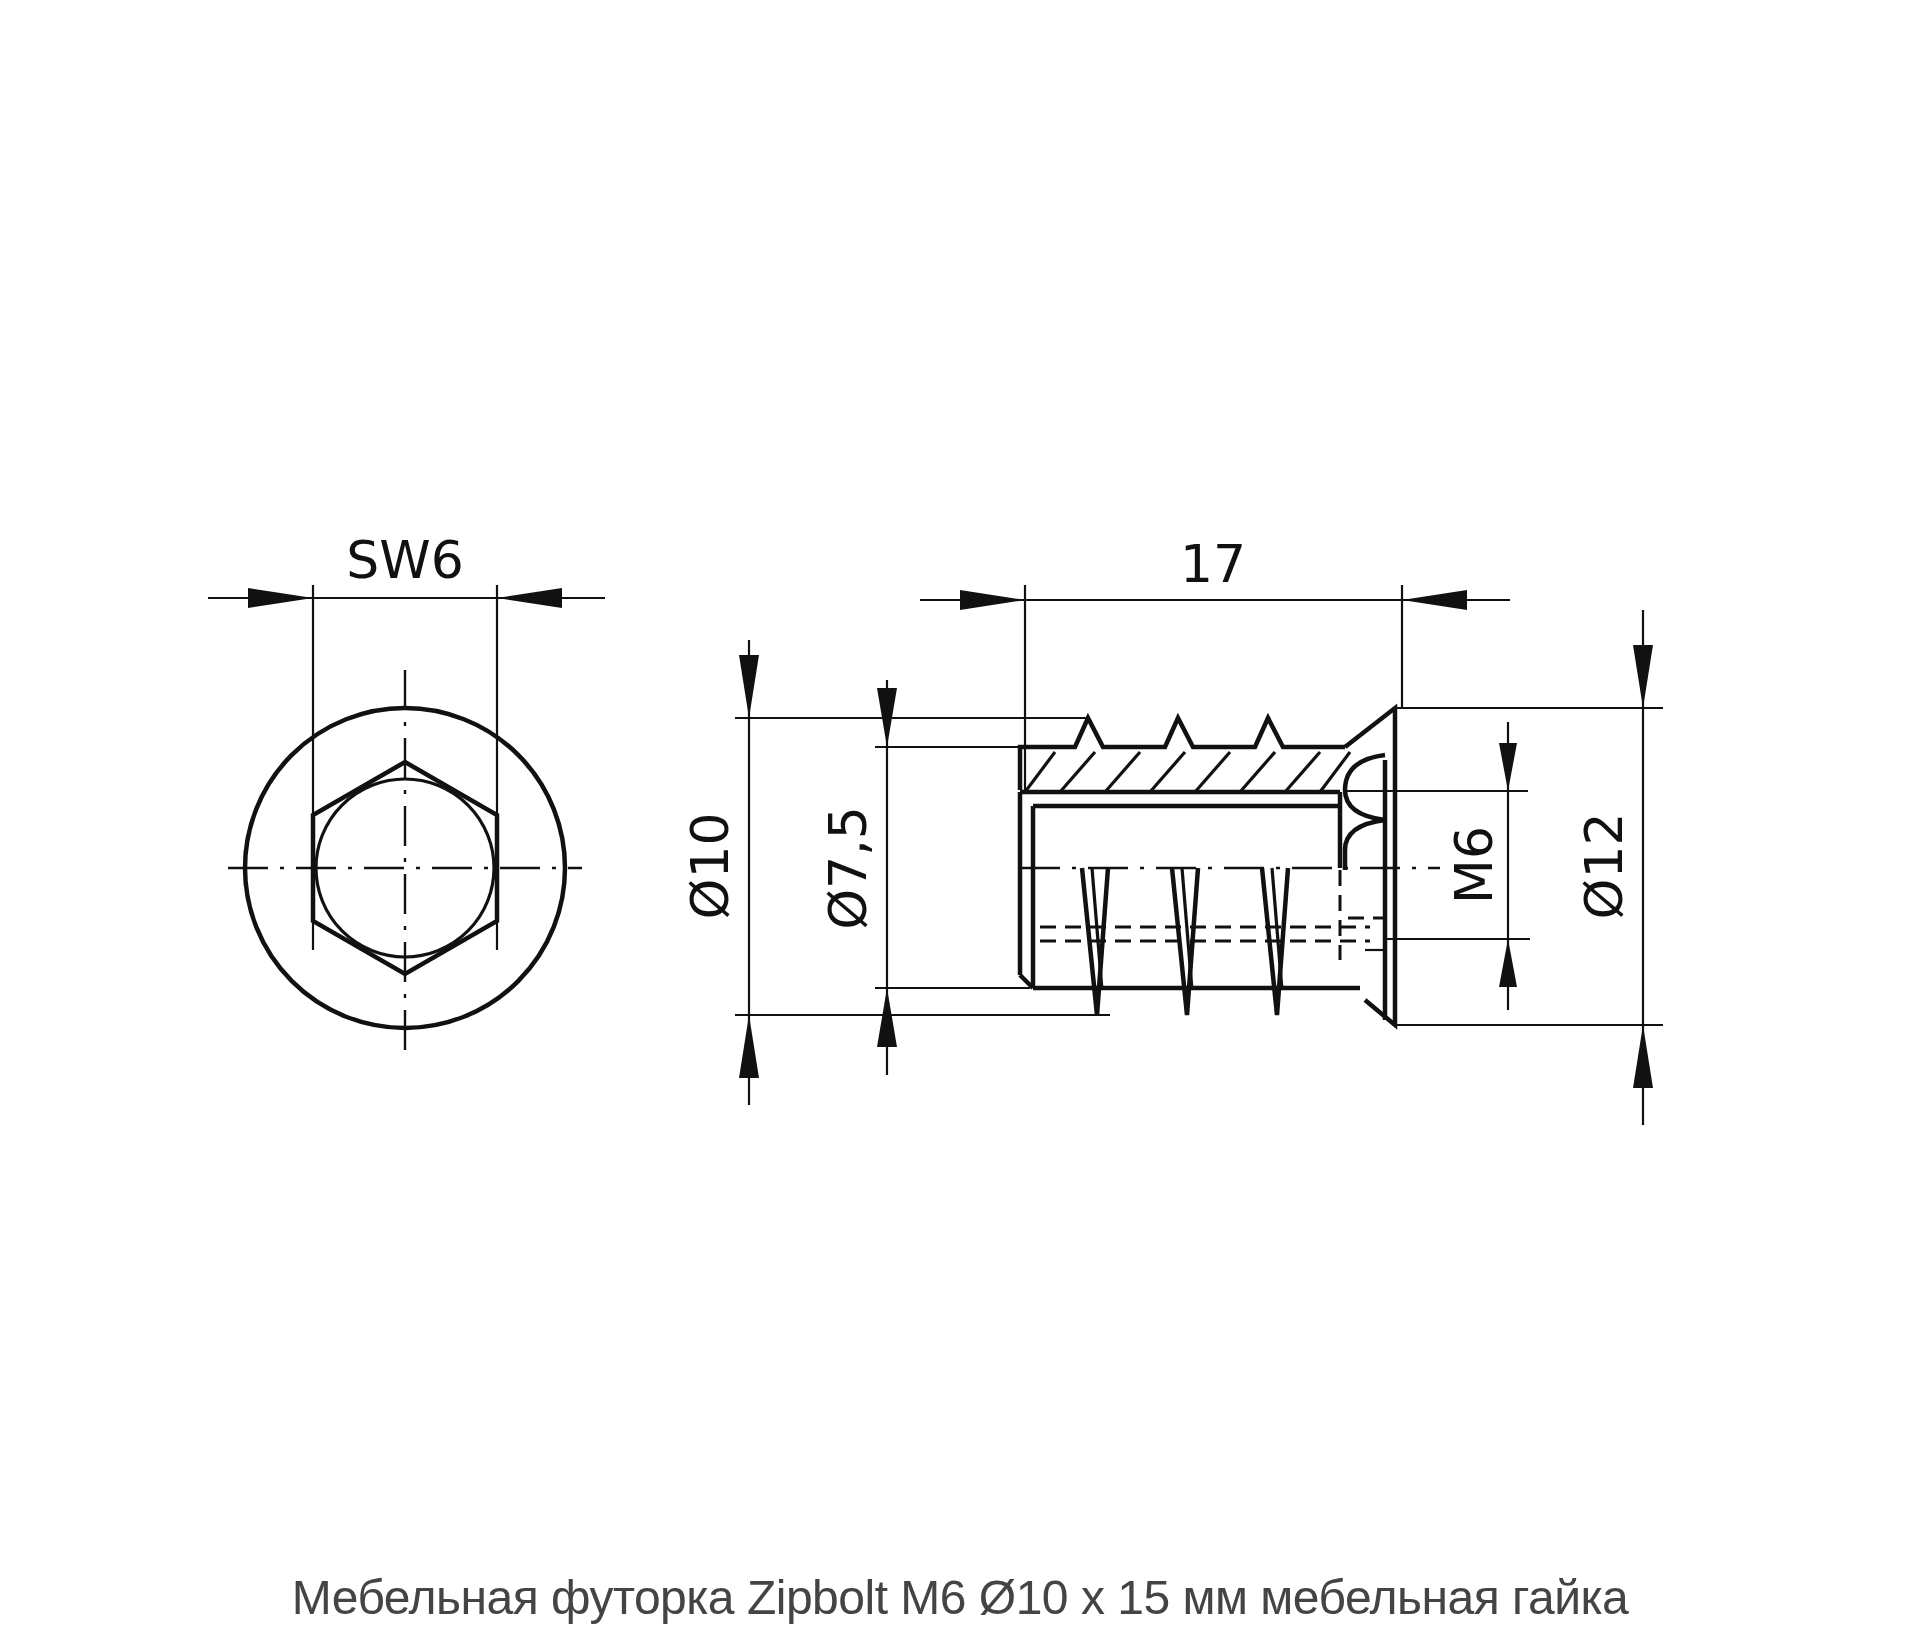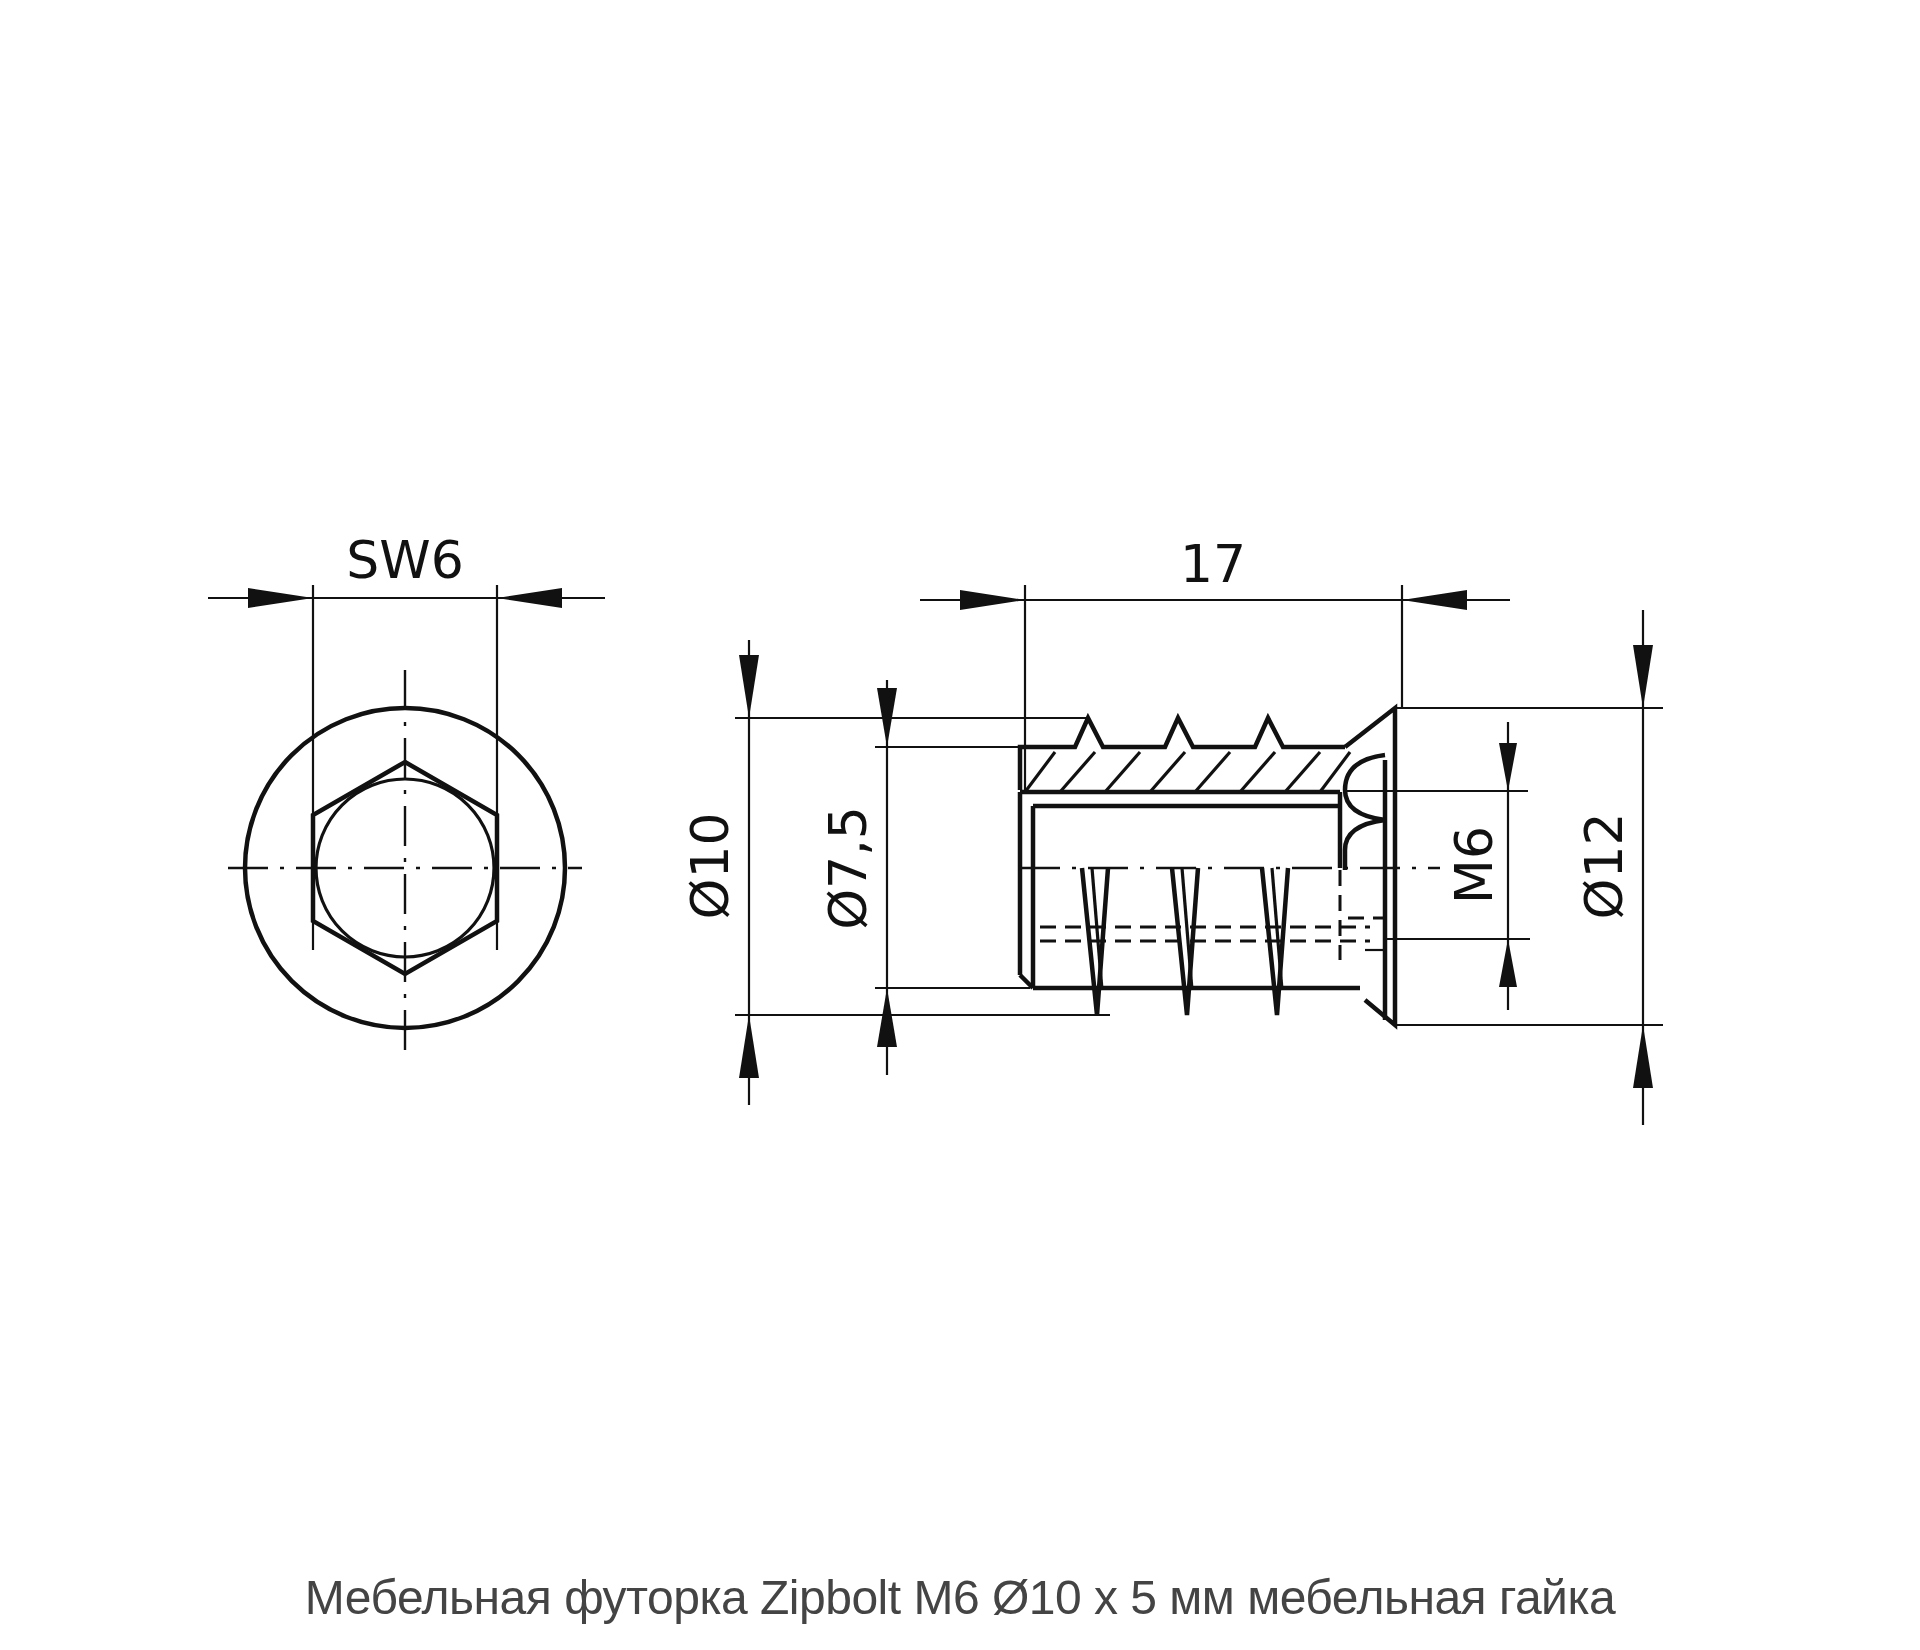--- a/index.html
+++ b/index.html
@@ -139,13 +139,13 @@
       <line class="ln" x1="1395" y1="708" x2="1663" y2="708"></line>
       <line class="ln" x1="1395" y1="1025" x2="1663" y2="1025"></line>
       <line class="ln" x1="1643" y1="610" x2="1643" y2="1125"></line>
       <polygon class="arrow" points="1643,708 1633,645 1653,645"></polygon>
       <polygon class="arrow" points="1643,1025 1633,1088 1653,1088"></polygon>
       <text class="dimtxt" transform="translate(1622,866) rotate(-90)" text-anchor="middle">Ø12</text>
     </g>
   </g>
 </svg>
 
-<div id="caption">Мебельная футорка Zipbolt M6 Ø10 x 5 мм мебельная гайка</div>
+<div id="caption">Мебельная футорка Zipbolt M6 Ø10 x 15 мм мебельная гайка</div>
 
 </body></html>

